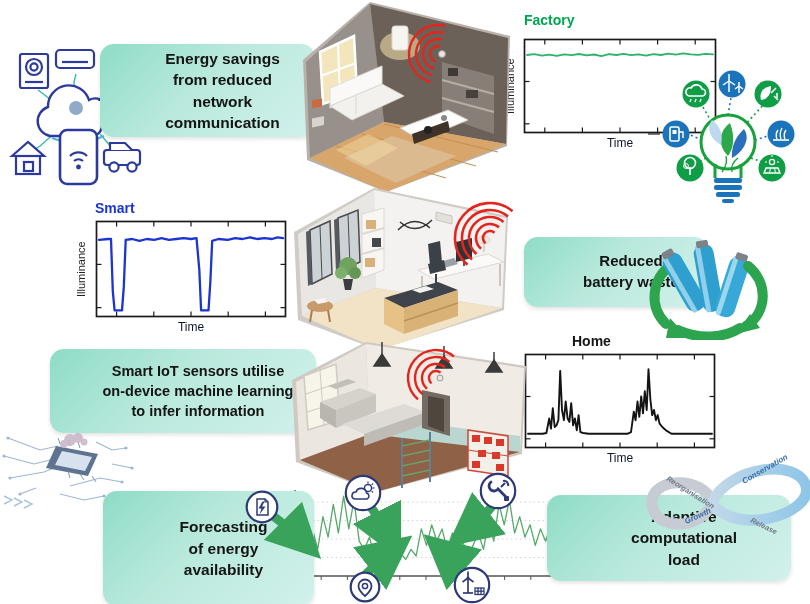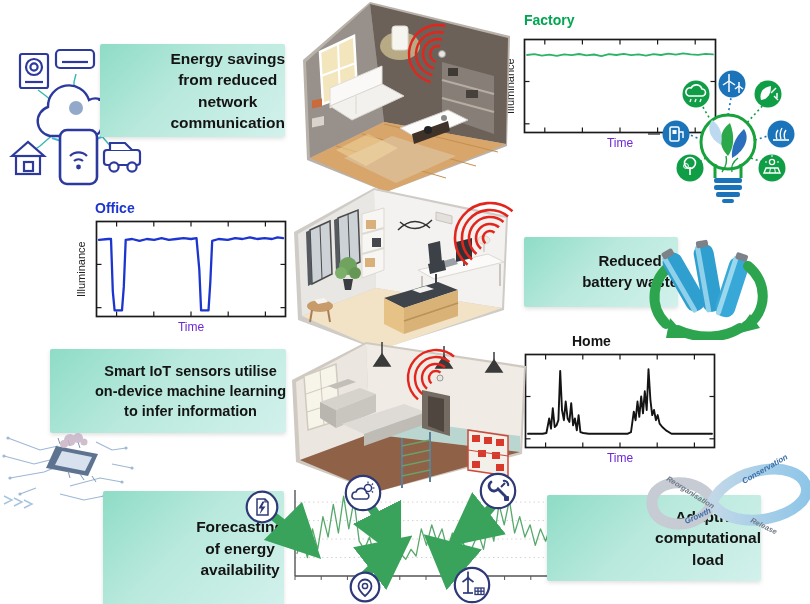--- a/index.html
+++ b/index.html
@@ -1,30 +1,30 @@
 <!DOCTYPE html>
 <html><head>
 <meta charset="utf-8">
 <style>
   html,body{margin:0;padding:0;background:#fff;}
   .stage{position:relative;width:810px;height:604px;background:#ffffff;overflow:hidden;
          font-family:"Liberation Sans",sans-serif;color:#111;}
   .abs{position:absolute;}
   .box{position:absolute;background:linear-gradient(135deg,#8edcc6 0%,#b9e9dc 45%,#d2f1ec 100%);
-       border-radius:2px;display:flex;align-items:center;justify-content:flex-end;text-align:center;
+       border-radius:14px;display:flex;align-items:center;justify-content:center;text-align:center;
        font-weight:bold;color:#141414;white-space:pre-line;box-shadow:0 2px 4px rgba(0,0,0,.12);
-       line-height:1.38;}
+       line-height:1.38;padding-left:30px;}
   .chart{position:absolute;}
   .chart-title{position:absolute;font-weight:bold;font-size:14px;}
   .t-factory{color:#00a651;}
   .t-office{color:#1c35cf;}
   .t-home{color:#141414;margin-left:48px;}
   .ylabel{position:absolute;writing-mode:vertical-rl;transform:rotate(180deg);
           font-size:11px;color:#222;display:flex;align-items:center;justify-content:center;}
-  .xlabel{position:absolute;font-size:12px;color:#6d28d9;text-align:center;}
+  .xlabel{position:absolute;font-size:12px;color:#0f172a;text-align:center;}
   svg{display:block;}
 </style>
 </head>
 <body>
 
 <div class="stage">
 
   <svg class="abs" style="left:4px;top:46px;" width="152" height="140" viewBox="0 0 152 140">
     <g stroke="#3ab7b0" stroke-width="1.4" fill="none">
       <polyline points="56,62 42,50 34,44"></polyline>
@@ -123,21 +123,21 @@
         <line x1="1.5" y1="43.5" x2="6.5" y2="43.5" stroke="#1a1a1a" stroke-width="1.2"></line>
         <line x1="192.5" y1="43.5" x2="187.5" y2="43.5" stroke="#1a1a1a" stroke-width="1.2"></line>
         <line x1="1.5" y1="85.8" x2="6.5" y2="85.8" stroke="#1a1a1a" stroke-width="1.2"></line>
         <line x1="192.5" y1="85.8" x2="187.5" y2="85.8" stroke="#1a1a1a" stroke-width="1.2"></line>
         <polyline points="4.0,17.0 11.4,16.2 18.9,17.7 26.3,16.6 33.8,17.9 41.2,16.4 48.6,17.2 56.1,16.0 63.5,17.4 71.0,16.5 78.4,18.1 85.8,16.2 93.3,17.0 100.7,15.9 108.2,17.2 115.6,16.4 123.0,17.7 130.5,16.2 137.9,17.0 145.4,15.7 152.8,16.7 160.2,15.3 167.7,16.4 175.1,16.9 182.6,15.9 190.0,16.4" fill="none" stroke="#2bb469" stroke-width="1.8" stroke-linejoin="round" stroke-linecap="round"></polyline>
       </svg>
     <div class="xlabel" style="left:19px;top:124px;width:194px;">Time</div>
   </div>
 
   <div class="chart" style="left:75px;top:200px;width:216px;height:142px;">
-    <div class="chart-title t-office" style="left:20px;top:0;">Office</div>
+    <div class="chart-title t-office" style="left:20px;top:0;">Smart</div>
     <div class="ylabel" style="left:0;top:20px;height:98px;">Illuminance</div>
     <svg width="192" height="98" viewBox="0 0 192 98" class="abs" style="left:20px;top:20px;">
         <rect x="1.5" y="1.5" width="189" height="95" fill="#fff" stroke="#1a1a1a" stroke-width="1.7"></rect>
         <line x1="21.6" y1="1.5" x2="21.6" y2="6.5" stroke="#1a1a1a" stroke-width="1.2"></line>
         <line x1="21.6" y1="96.5" x2="21.6" y2="91.5" stroke="#1a1a1a" stroke-width="1.2"></line>
         <line x1="58.8" y1="1.5" x2="58.8" y2="6.5" stroke="#1a1a1a" stroke-width="1.2"></line>
         <line x1="58.8" y1="96.5" x2="58.8" y2="91.5" stroke="#1a1a1a" stroke-width="1.2"></line>
         <line x1="96" y1="1.5" x2="96" y2="6.5" stroke="#1a1a1a" stroke-width="1.2"></line>
         <line x1="96" y1="96.5" x2="96" y2="91.5" stroke="#1a1a1a" stroke-width="1.2"></line>
         <line x1="133.2" y1="1.5" x2="133.2" y2="6.5" stroke="#1a1a1a" stroke-width="1.2"></line>

